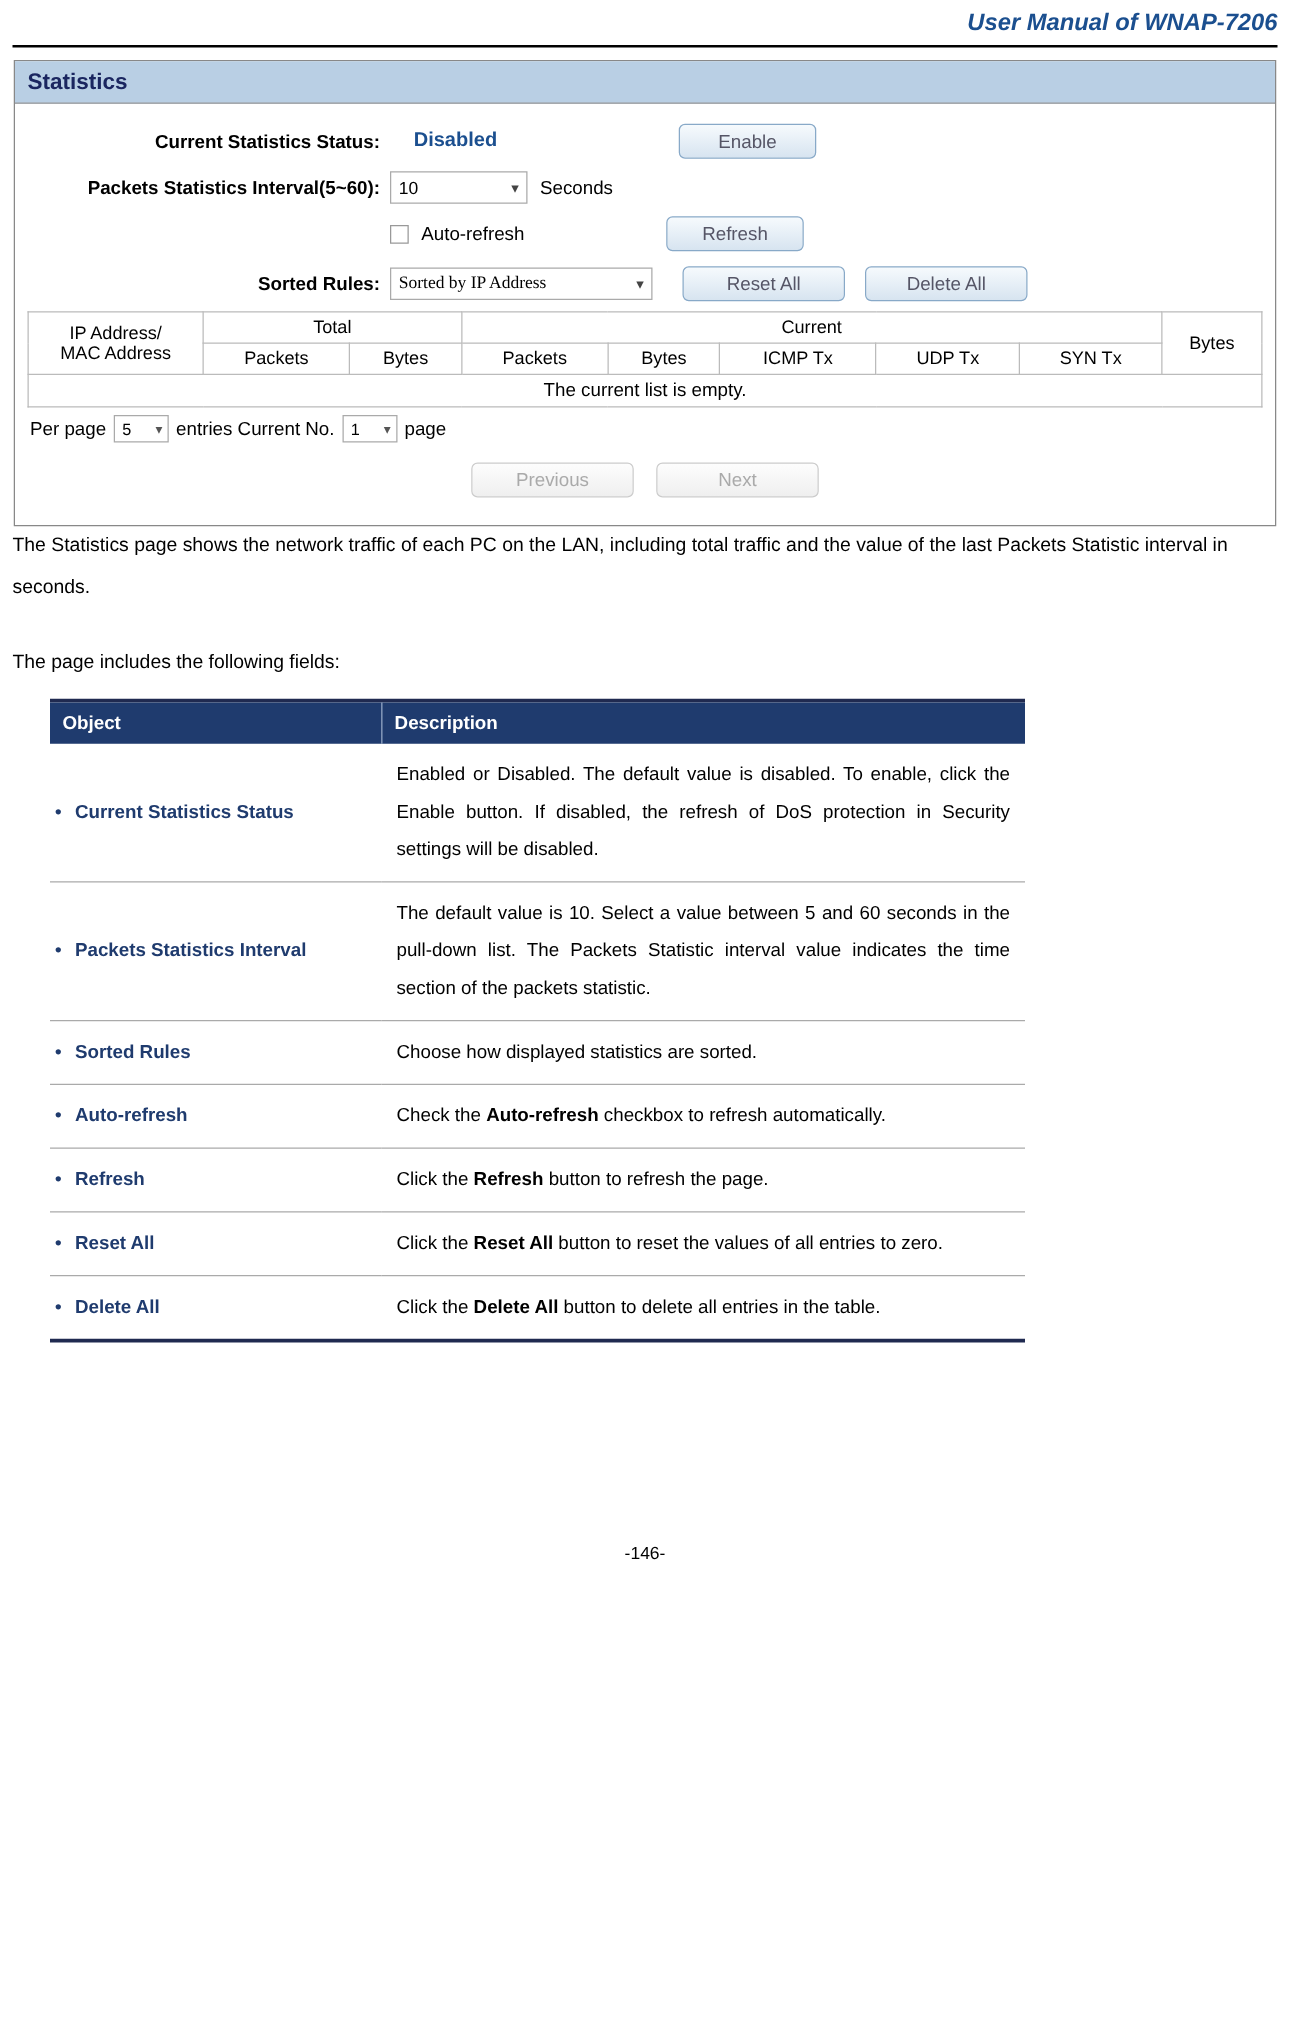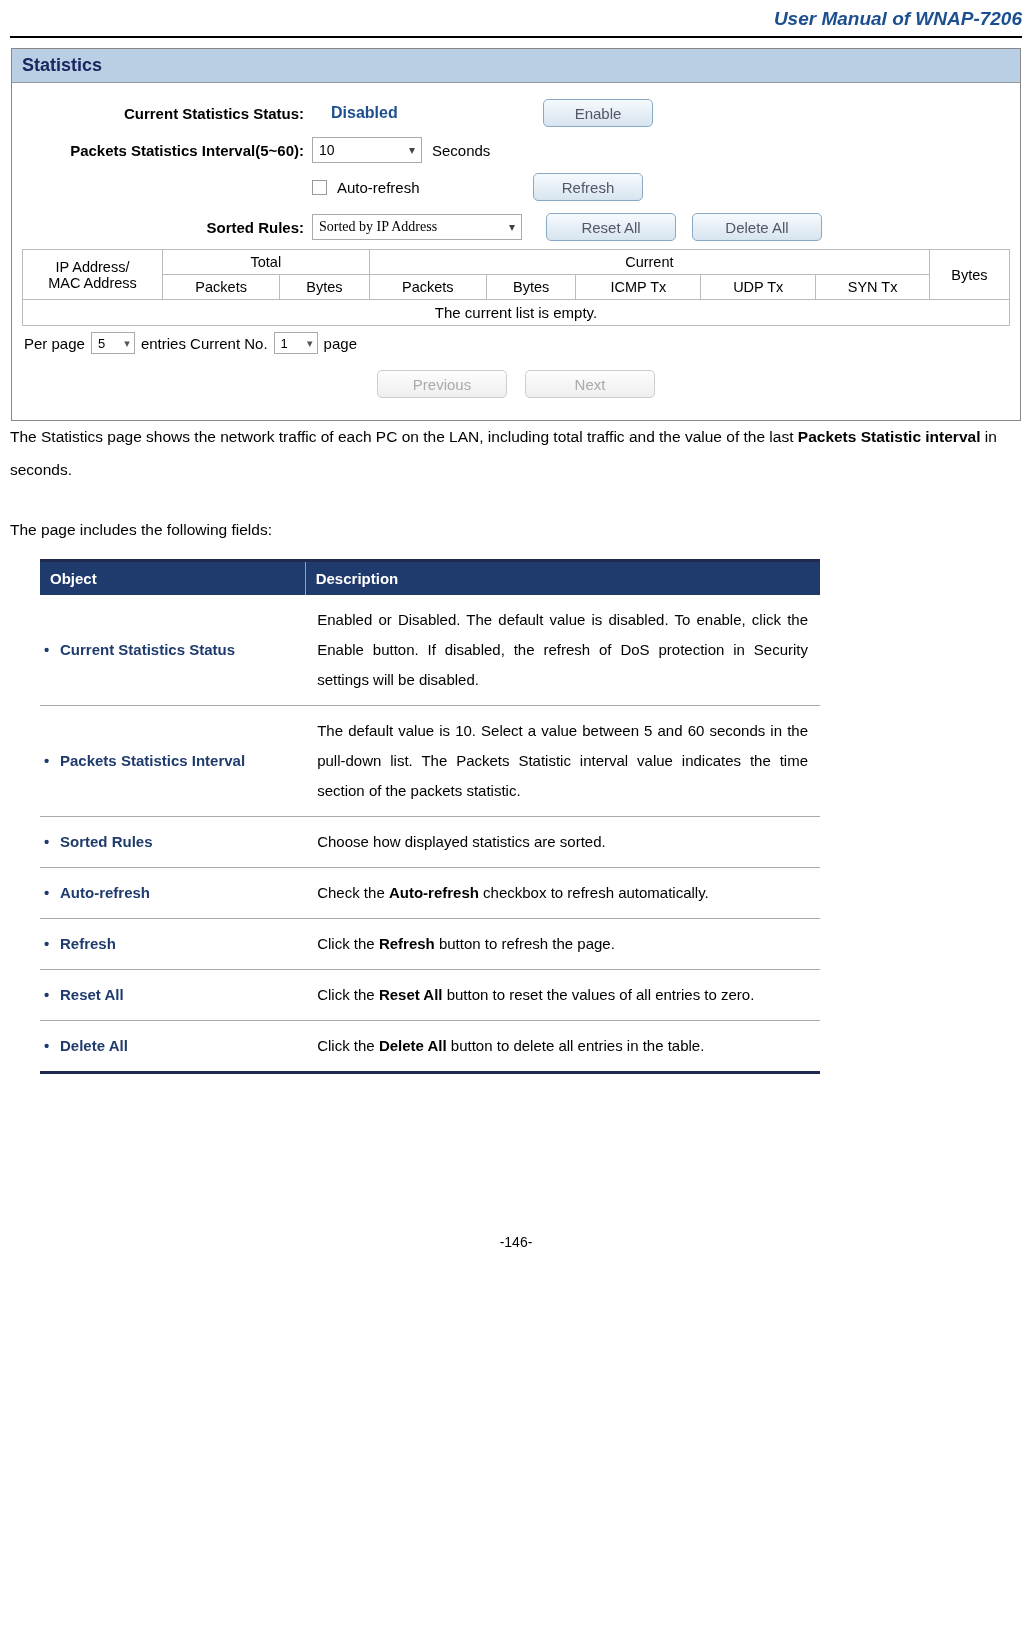--- a/index.html
+++ b/index.html
@@ -153,21 +153,21 @@
     text-align: center;
     font-size: 15px;
     margin: 10px 0 28px 0;
   }
   .fig-caption b { font-weight: bold; }
   .body-text {
     font-size: 15.5px;
     line-height: 2.1;
     margin: 0 0 28px 0;
   }
-  .body-text b { font-weight: bold; }
+  .body-text b { font-weight: normal; }
   .intro2 { margin-bottom: 12px; line-height:2.1; font-size:15.5px;}
   .desc-table-wrap {
     width: 780px;
     margin: 0 0 12px 30px;
     border-top: 3px solid #202a50;
     border-bottom: 3px solid #202a50;
   }
   .desc-table {
     width: 100%;
     border-collapse: collapse;

